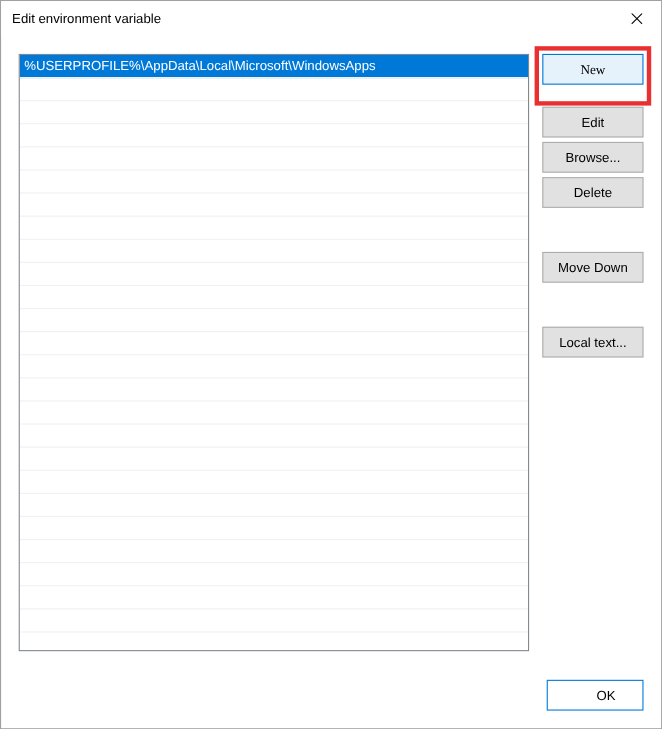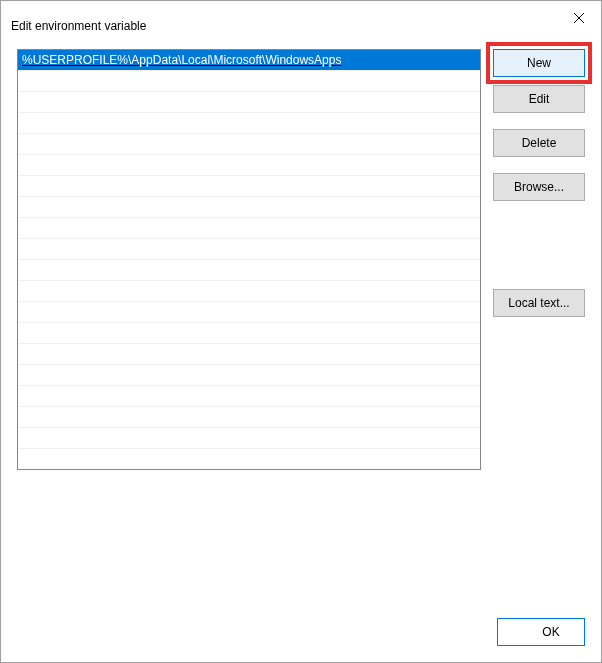--- a/index.html
+++ b/index.html
@@ -13,21 +13,21 @@
       height: 663px;
       background: #ffffff;
       border: 1px solid #a0a0a0;
       display: flex;
       flex-direction: column;
       overflow: hidden;
     }
     .titlebar {
       height: 32px;
       display: flex;
-      align-items: flex-end;
+      align-items: center;
       padding: 0 0 0 10px;
       font-size: 12px;
       color: #000;
       background: #ffffff;
     }
     .titlebar-spacer {
       flex: 1;
     }
     .close-btn {
       width: 45px;
@@ -47,22 +47,21 @@
       flex: 1;
       display: flex;
       padding: 16px 16px 0 16px;
       gap: 12px;
     }
     .listbox {
       flex: 1;
       border: 1px solid #828790;
       background: #ffffff;
       overflow: hidden;
-      height: 421px;
-      text-decoration: underline;
+      height: 543px;
     }
     .list-row {
       height: 21px;
       line-height: 21px;
       font-size: 12px;
       padding: 0 4px;
       border-bottom: 1px solid #f0f0f0;
       white-space: nowrap;
       overflow: hidden;
     }
@@ -78,33 +77,34 @@
     .btn {
       height: 28px;
       background: #e1e1e1;
       border: 1px solid #adadad;
       font-size: 12px;
       color: #000;
       display: flex;
       align-items: center;
       justify-content: center;
       cursor: default;
-      margin-bottom: 16px;
+      margin-bottom: 4px;
     }
     .btn.highlighted-new {
       background: #e5f1fb;
       border: 1px solid #0078d7;
     }
     .red-highlight {
       border: 4px solid #e83030;
       padding: 3px;
       margin: -7px -7px 1px -7px;
     }
     .red-highlight .btn {
-      margin-bottom: 0;
+      margin-bottom: 12px;
+      font-family: Liberation Serif, serif;
     }
     .gap-large {
       height: 36px;
     }
     .footer {
       display: flex;
       justify-content: flex-end;
       gap: 10px;
       padding: 12px 16px 16px 0;
     }
@@ -159,23 +159,24 @@
     <div class="list-row"></div>
     <div class="list-row"></div>
     <div class="list-row"></div>
   </div>
 
   <div class="side-buttons">
     <div class="red-highlight">
       <div class="btn highlighted-new">New</div>
     </div>
     <div class="btn">Edit</div>
+    <div class="btn">Browse...</div>
     <div class="btn">Delete</div>
-    <div class="btn">Browse...</div>
     <div class="gap-large"></div>
+    <div class="btn">Move Down</div>
     <div class="gap-large"></div>
     <div class="btn">Local text...</div>
   </div>
 </div>
 
 <div class="footer">
   <div class="btn ok">OK</div>
 </div>
 
 </body></html>

